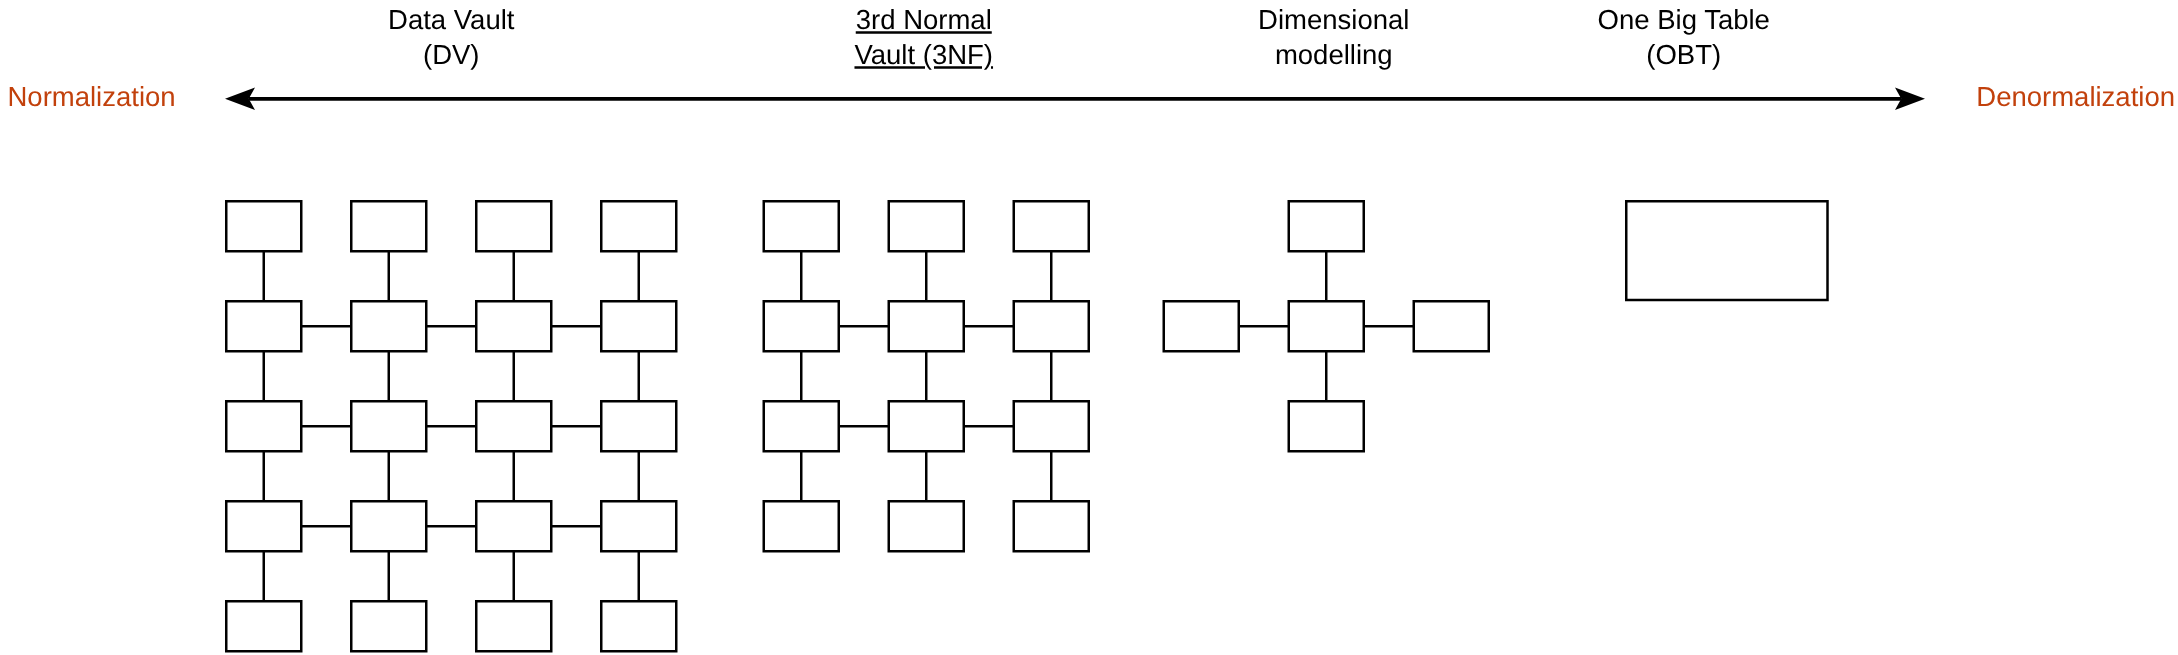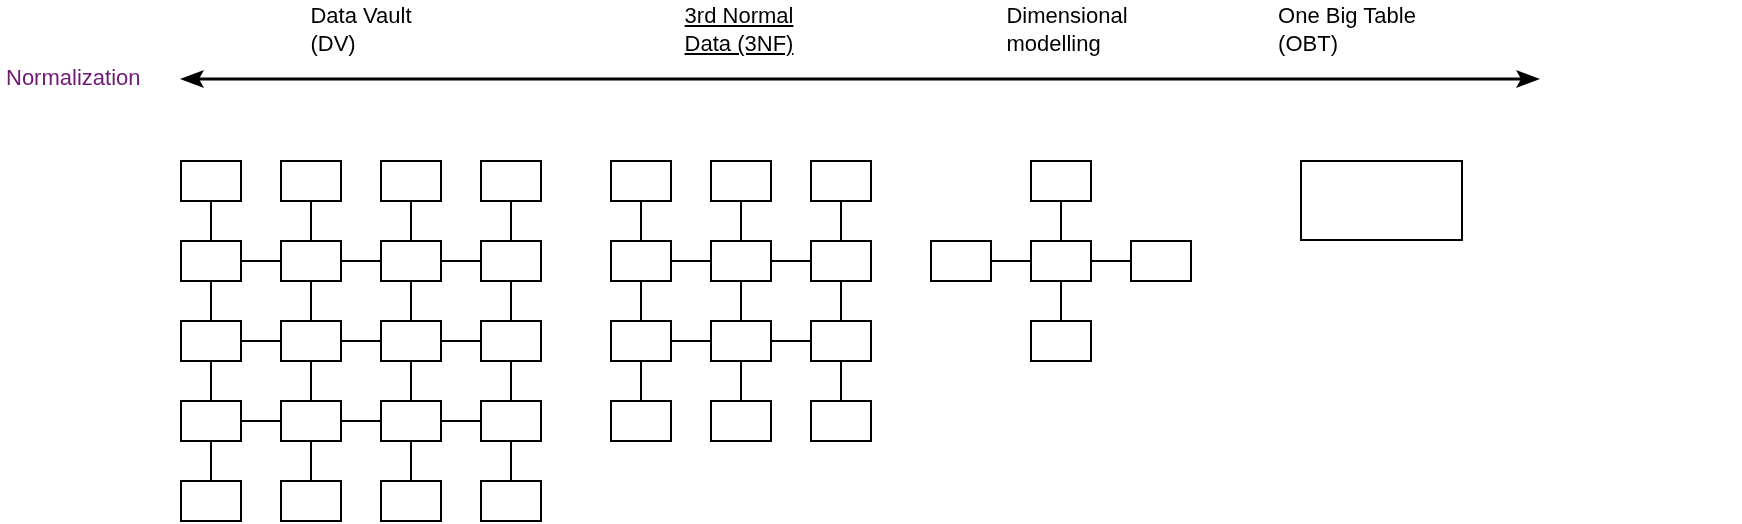--- a/index.html
+++ b/index.html
@@ -18,29 +18,30 @@
   #diagram-svg {
     position: absolute;
     top: 0;
     left: 0;
   }
   .side-label {
     position: absolute;
     top: 64px;
     font-size: 22px;
     line-height: 28px;
-    color: #701a75;
+    color: #c2410c;
     white-space: nowrap;
   }
   .side-label.left  { left: 6px; }
   .side-label.right { right: 2px; }
   .approach-title {
     position: absolute;
     top: 2px;
     transform: translateX(-50%);
+    text-align: center;
     font-size: 22px;
     line-height: 28px;
     color: #000000;
     white-space: nowrap;
   }
 </style>
 </head>
 <body>
 
 <div class="canvas">
@@ -126,29 +127,30 @@
       <rect x="1031" y="241" width="60" height="40" fill="#ffffff" stroke="#000000" stroke-width="2"></rect>
       <rect x="1031" y="161" width="60" height="40" fill="#ffffff" stroke="#000000" stroke-width="2"></rect>
       <rect x="931" y="241" width="60" height="40" fill="#ffffff" stroke="#000000" stroke-width="2"></rect>
       <rect x="1131" y="241" width="60" height="40" fill="#ffffff" stroke="#000000" stroke-width="2"></rect>
       <rect x="1031" y="321" width="60" height="40" fill="#ffffff" stroke="#000000" stroke-width="2"></rect>
       <rect x="1301" y="161" width="161" height="79" fill="#ffffff" stroke="#000000" stroke-width="2"></rect>
     </svg>
 
   <div class="side-label left">Normalization</div>
 
+  <div class="side-label right">Denormalization</div>
 
   <div class="approach-title" style="left: 361px;">
     <div>Data Vault</div>
     <div>(DV)</div>
   </div>
 
   <div class="approach-title" style="left: 739px; text-decoration: underline;">
     <div>3rd Normal</div>
-    <div>Data (3NF)</div>
+    <div>Vault (3NF)</div>
   </div>
 
   <div class="approach-title" style="left: 1347px;">
     <div>One Big Table</div>
     <div>(OBT)</div>
   </div>
 
   <div class="approach-title" style="left: 1067px;">
     <div>Dimensional</div>
     <div>modelling</div>

